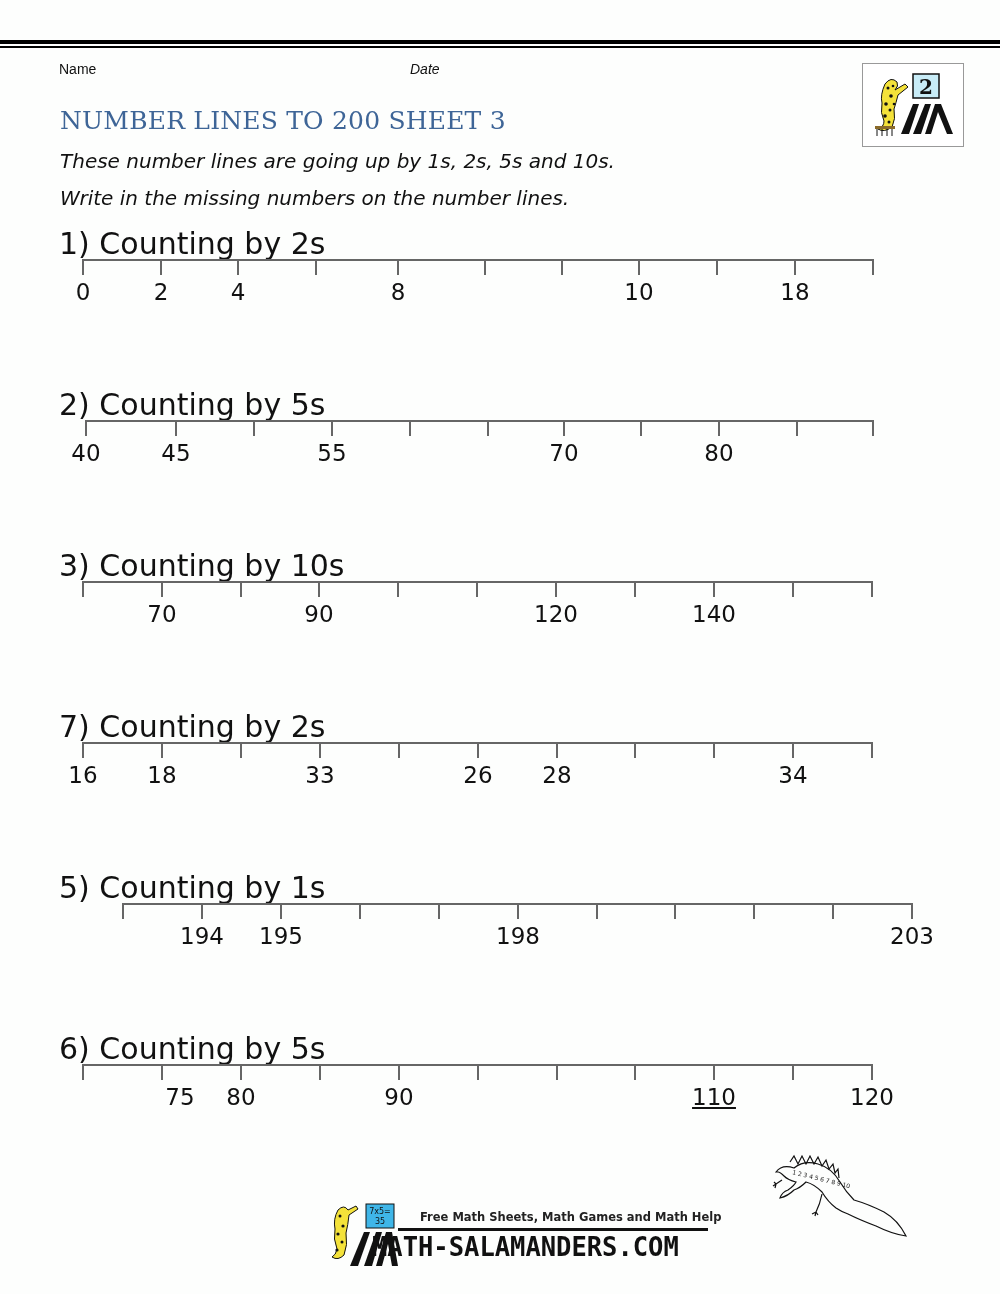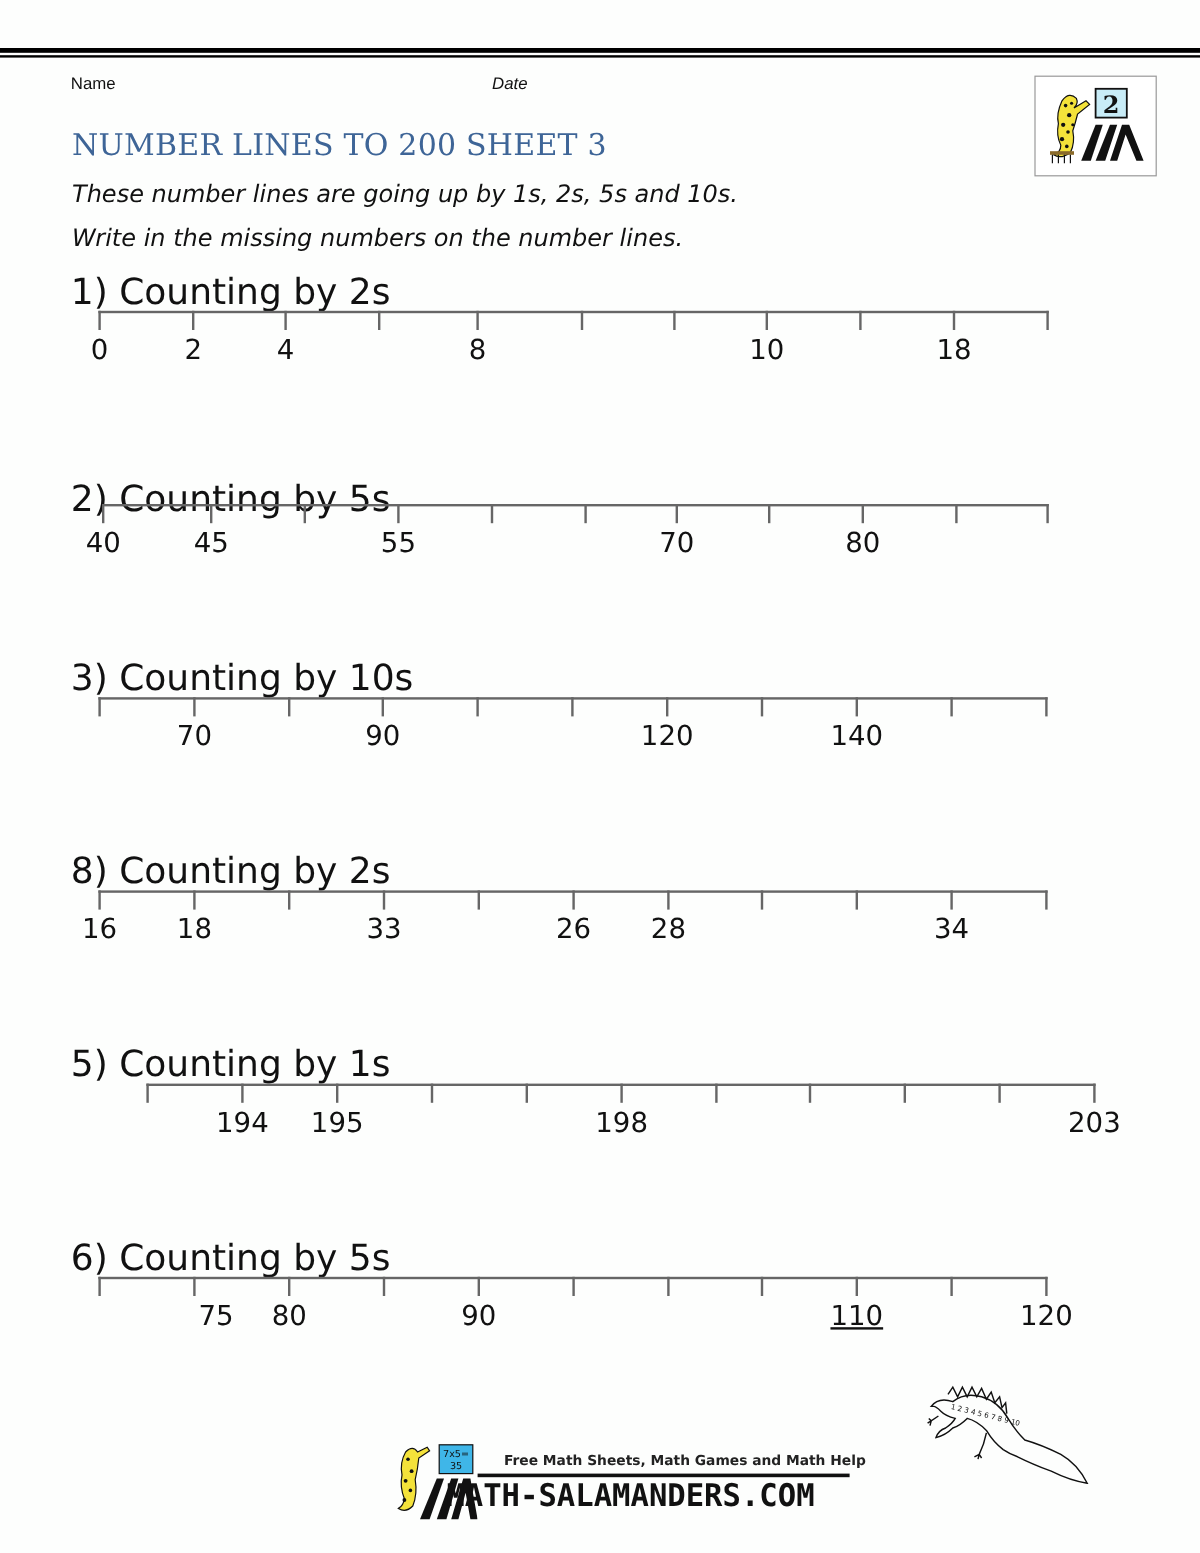--- a/index.html
+++ b/index.html
@@ -81,21 +81,21 @@
       <div class="num" style="left: 562px;"></div>
       <div class="tick" style="left: 638px;"></div>
       <div class="num" style="left: 639px;">10</div>
       <div class="tick" style="left: 716px;"></div>
       <div class="num" style="left: 717px;"></div>
       <div class="tick" style="left: 794px;"></div>
       <div class="num" style="left: 795px;">18</div>
       <div class="tick" style="left: 872px;"></div>
       <div class="num" style="left: 873px;"></div>
     </div>
-    <div class="q-title" style="top: 387px; margin-top: 12px;">2) Counting by 5s</div>
+    <div class="q-title" style="top: 387px;">2) Counting by 5s</div>
     <div class="nline" style="top: 420px;">
       <div class="axis" style="left: 85px; width: 788.5px;"></div>
       <div class="tick" style="left: 85px;"></div>
       <div class="num" style="left: 86px;">40</div>
       <div class="tick" style="left: 175px;"></div>
       <div class="num" style="left: 176px;">45</div>
       <div class="tick" style="left: 253px;"></div>
       <div class="num" style="left: 254px;"></div>
       <div class="tick" style="left: 331px;"></div>
       <div class="num" style="left: 332px;">55</div>
@@ -133,21 +133,21 @@
       <div class="num" style="left: 556px;">120</div>
       <div class="tick" style="left: 634px;"></div>
       <div class="num" style="left: 635px;"></div>
       <div class="tick" style="left: 713px;"></div>
       <div class="num" style="left: 714px;">140</div>
       <div class="tick" style="left: 792px;"></div>
       <div class="num" style="left: 793px;"></div>
       <div class="tick" style="left: 871px;"></div>
       <div class="num" style="left: 872px;"></div>
     </div>
-    <div class="q-title" style="top: 709px;">8) Counting by 2s</div>
+    <div class="q-title" style="top: 709px;">7) Counting by 2s</div>
     <div class="nline" style="top: 742px;">
       <div class="axis" style="left: 82px; width: 790.5px;"></div>
       <div class="tick" style="left: 82px;"></div>
       <div class="num" style="left: 83px; text-align: center;">16</div>
       <div class="tick" style="left: 161px;"></div>
       <div class="num" style="left: 162px;">18</div>
       <div class="tick" style="left: 240px;"></div>
       <div class="num" style="left: 241px;"></div>
       <div class="tick" style="left: 319px;"></div>
       <div class="num" style="left: 320px;">33</div>

